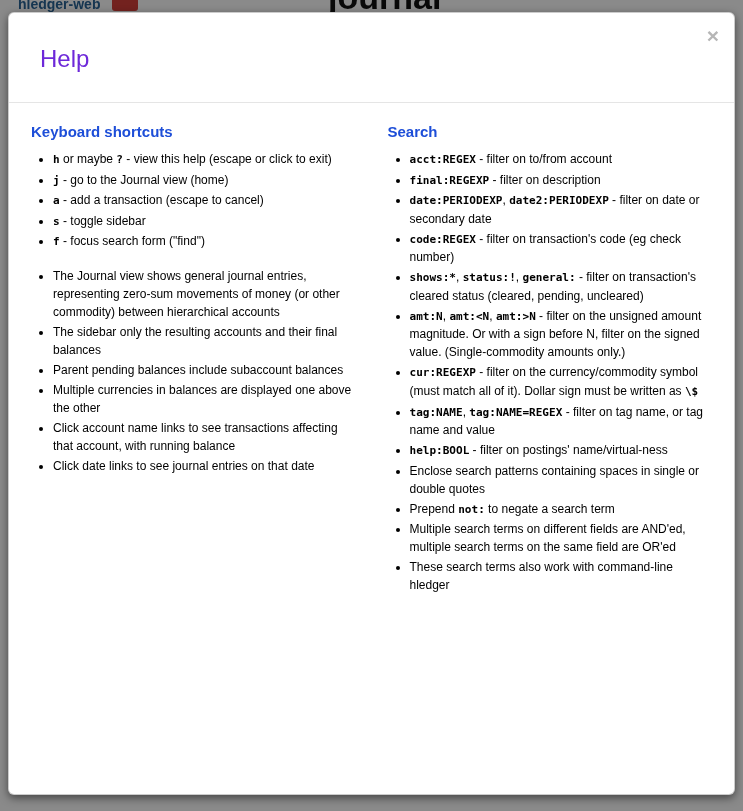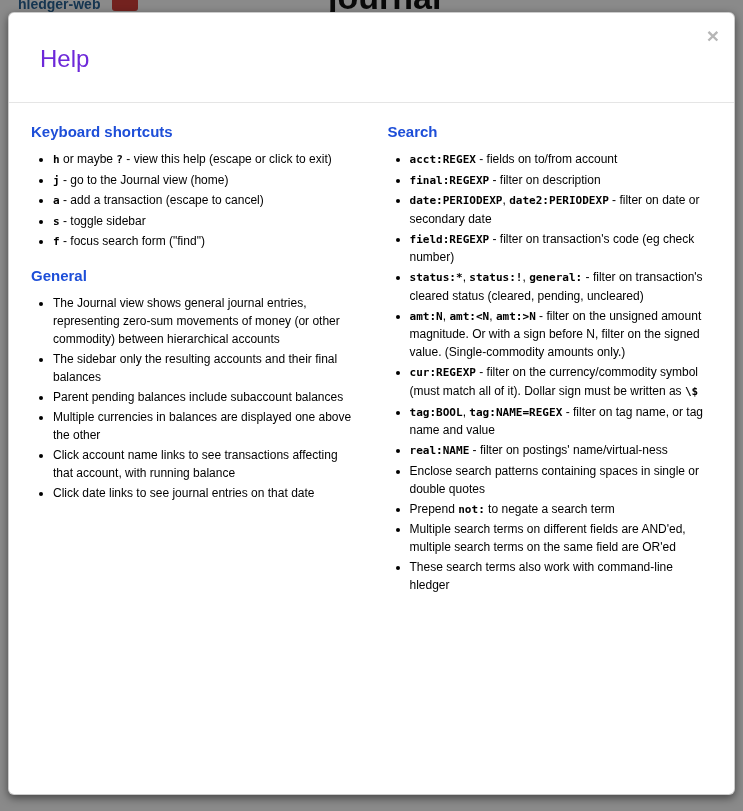--- a/index.html
+++ b/index.html
@@ -82,42 +82,41 @@
   <div class="modal-body">
     <div class="help-col">
         <div class="section-heading">Keyboard shortcuts</div>
         <ul>
           <li><code>h</code><span> or maybe </span><code>?</code><span> - view this help (escape or click to exit)</span></li>
           <li><code>j</code><span> - go to the Journal view (home)</span></li>
           <li><code>a</code><span> - add a transaction (escape to cancel)</span></li>
           <li><code>s</code><span> - toggle sidebar</span></li>
           <li><code>f</code><span> - focus search form ("find")</span></li>
         </ul>
-        <div class="section-heading">General</div>
         <ul>
           <li><span>The Journal view shows general journal entries, representing zero-sum movements of money (or other commodity) between hierarchical accounts</span></li>
           <li><span>The sidebar only the resulting accounts and their final balances</span></li>
           <li><span>Parent pending balances include subaccount balances</span></li>
           <li><span>Multiple currencies in balances are displayed one above the other</span></li>
           <li><span>Click account name links to see transactions affecting that account, with running balance</span></li>
           <li><span>Click date links to see journal entries on that date</span></li>
         </ul>
       </div>
     <div class="help-col">
         <div class="section-heading">Search</div>
         <ul>
-          <li><code>acct:REGEX</code><span> - fields on to/from account</span></li>
+          <li><code>acct:REGEX</code><span> - filter on to/from account</span></li>
           <li><code>final:REGEXP</code><span> - filter on description</span></li>
           <li><code>date:PERIODEXP</code><span>, </span><code>date2:PERIODEXP</code><span> - filter on date or secondary date</span></li>
-          <li><code>field:REGEXP</code><span> - filter on transaction's code (eg check number)</span></li>
-          <li><code>status:*</code><span>, </span><code>status:!</code><span>, </span><code>general:</code><span> - filter on transaction's cleared status (cleared, pending, uncleared)</span></li>
+          <li><code>code:REGEX</code><span> - filter on transaction's code (eg check number)</span></li>
+          <li><code>shows:*</code><span>, </span><code>status:!</code><span>, </span><code>general:</code><span> - filter on transaction's cleared status (cleared, pending, uncleared)</span></li>
           <li><code>amt:N</code><span>, </span><code>amt:&lt;N</code><span>, </span><code>amt:&gt;N</code><span> - filter on the unsigned amount magnitude. Or with a sign before N, filter on the signed value. (Single-commodity amounts only.)</span></li>
           <li><code>cur:REGEXP</code><span> - filter on the currency/commodity symbol (must match all of it). Dollar sign must be written as </span><code>\$</code></li>
-          <li><code>tag:BOOL</code><span>, </span><code>tag:NAME=REGEX</code><span> - filter on tag name, or tag name and value</span></li>
-          <li><code>real:NAME</code><span> - filter on postings' name/virtual-ness</span></li>
+          <li><code>tag:NAME</code><span>, </span><code>tag:NAME=REGEX</code><span> - filter on tag name, or tag name and value</span></li>
+          <li><code>help:BOOL</code><span> - filter on postings' name/virtual-ness</span></li>
           <li><span>Enclose search patterns containing spaces in single or double quotes</span></li>
           <li><span>Prepend </span><code>not:</code><span> to negate a search term</span></li>
           <li><span>Multiple search terms on different fields are AND'ed, multiple search terms on the same field are OR'ed</span></li>
           <li><span>These search terms also work with command-line hledger</span></li>
         </ul>
       </div>
   </div>
 </div>
 
 </body></html>

